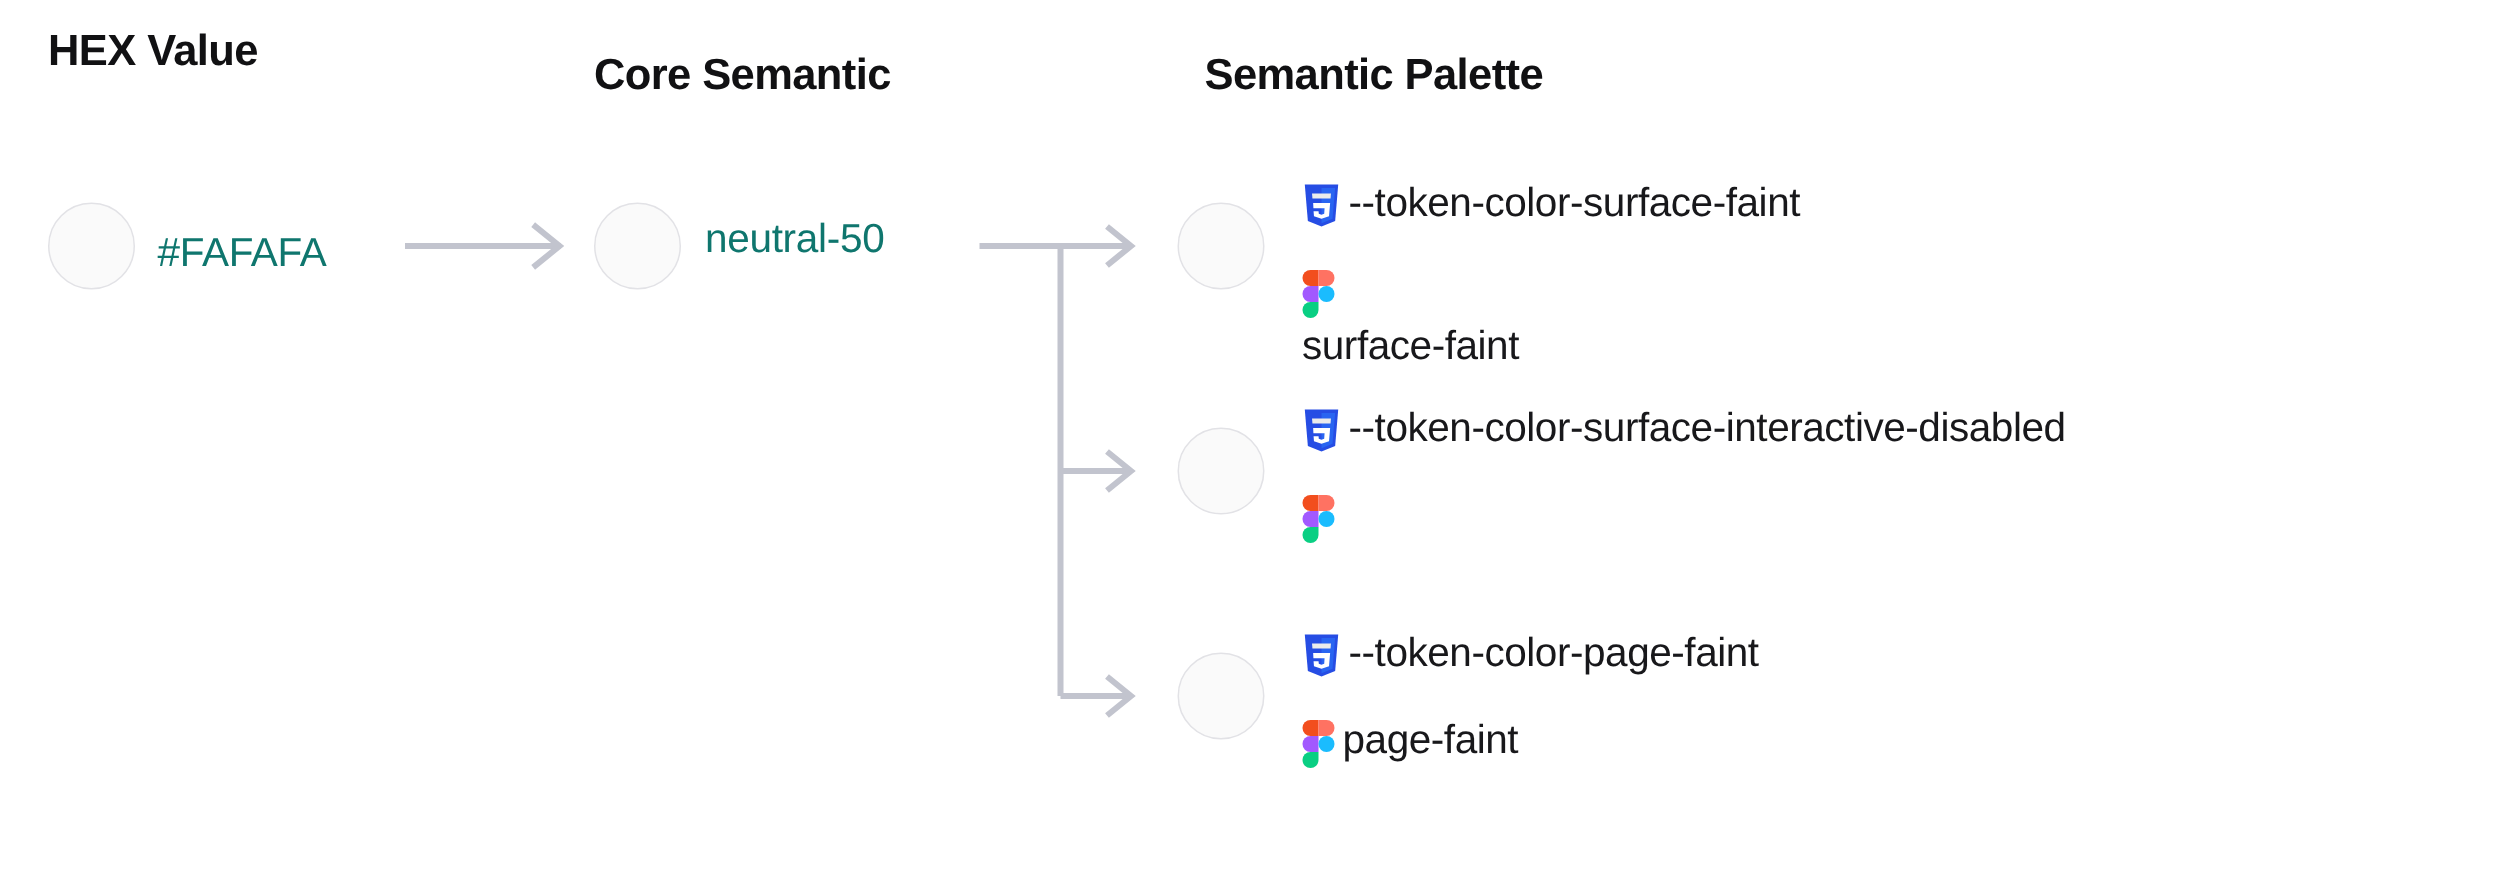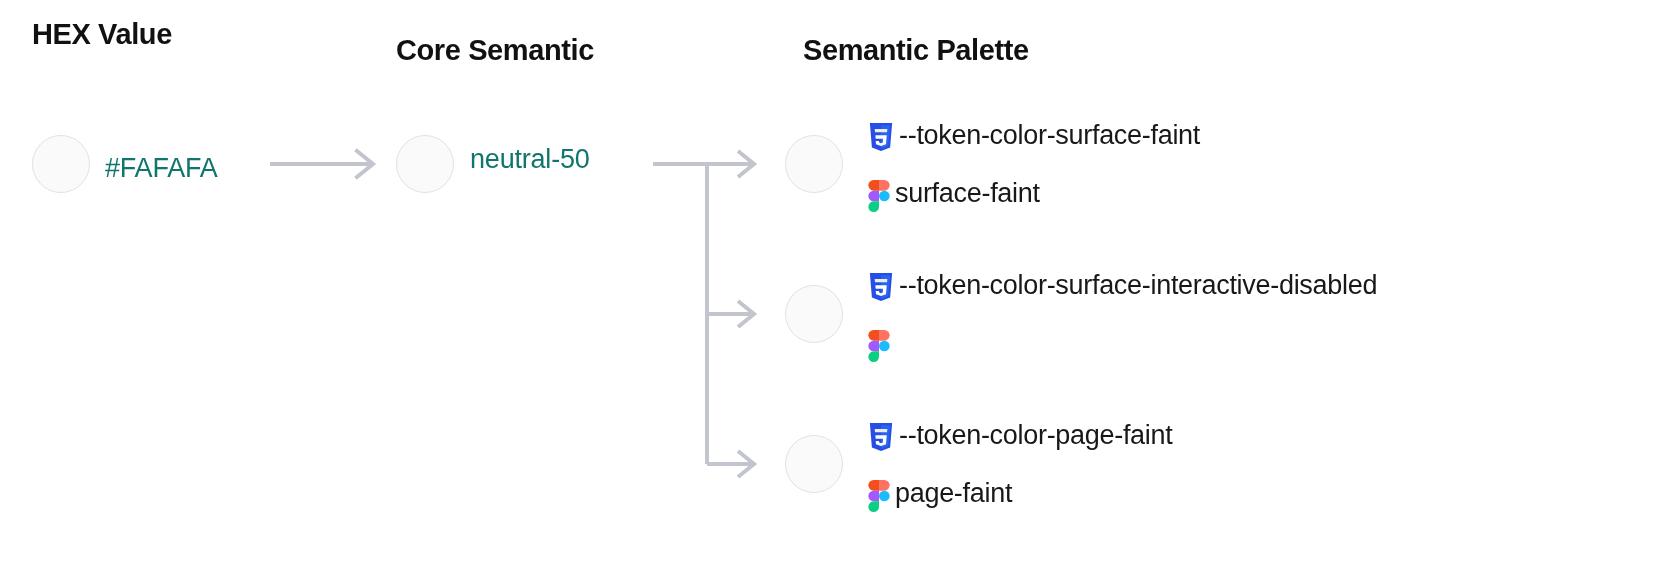--- a/index.html
+++ b/index.html
@@ -135,21 +135,21 @@
 <div class="token-row" style="left:868px; top:122px;">
   <svg class="icon-box" viewBox="0 0 28 32" xmlns="http://www.w3.org/2000/svg">
     <path d="M2 1 L26 1 L23.8 27.2 L14 31 L4.2 27.2 Z" fill="#264DE4"></path>
     <path d="M14 3.4 L14 28.7 L21.9 25.6 L23.8 3.4 Z" fill="#2965F1"></path>
     <path d="M7.2 7.4 L20.8 7.4 L20.5 11 L7.5 11 Z" fill="#EBEBEB"></path>
     <path d="M8 14.2 L20.2 14.2 L19.4 23.8 L14 25.6 L8.6 23.8 L8.3 20.2 L11.9 20.2 L12.05 22 L14 22.6 L15.95 22 L16.2 18 L8.2 18 Z" fill="#FFFFFF"></path>
   </svg>
   <span class="token-text">--token-color-surface-faint</span>
 </div>
 
-<div class="token-row" style="left:868px; top:180px;">
+<div class="token-row" style="left:868px; top:180px;flex-direction:column;">
   <svg class="figma-box" viewBox="0 0 24 36" xmlns="http://www.w3.org/2000/svg">
     <path d="M6 0 h6 v12 h-6 a6 6 0 0 1 0 -12 z" fill="#F24E1E"></path>
     <path d="M12 0 h6 a6 6 0 0 1 0 12 h-6 z" fill="#FF7262"></path>
     <path d="M6 12 h6 v12 h-6 a6 6 0 0 1 0 -12 z" fill="#A259FF"></path>
     <circle cx="18" cy="18" r="6" fill="#1ABCFE"></circle>
     <path d="M6 24 h6 v6 a6 6 0 1 1 -6 -6 z" fill="#0ACF83"></path>
   </svg>
   <span class="token-text">surface-faint</span>
 </div>
 

